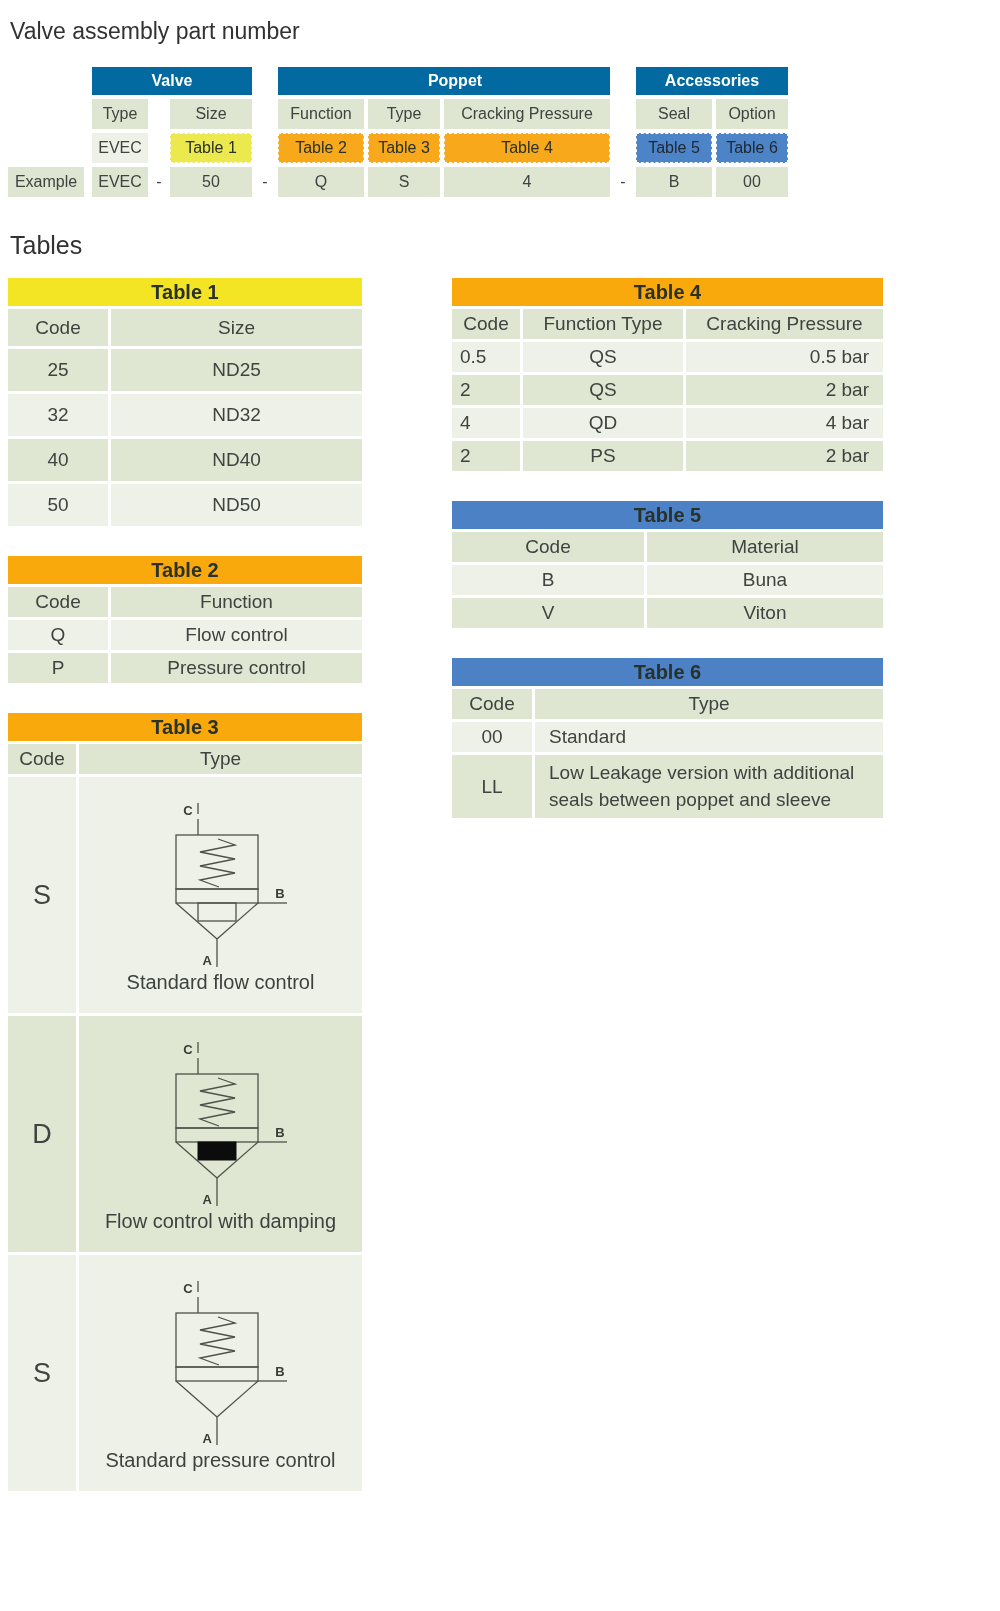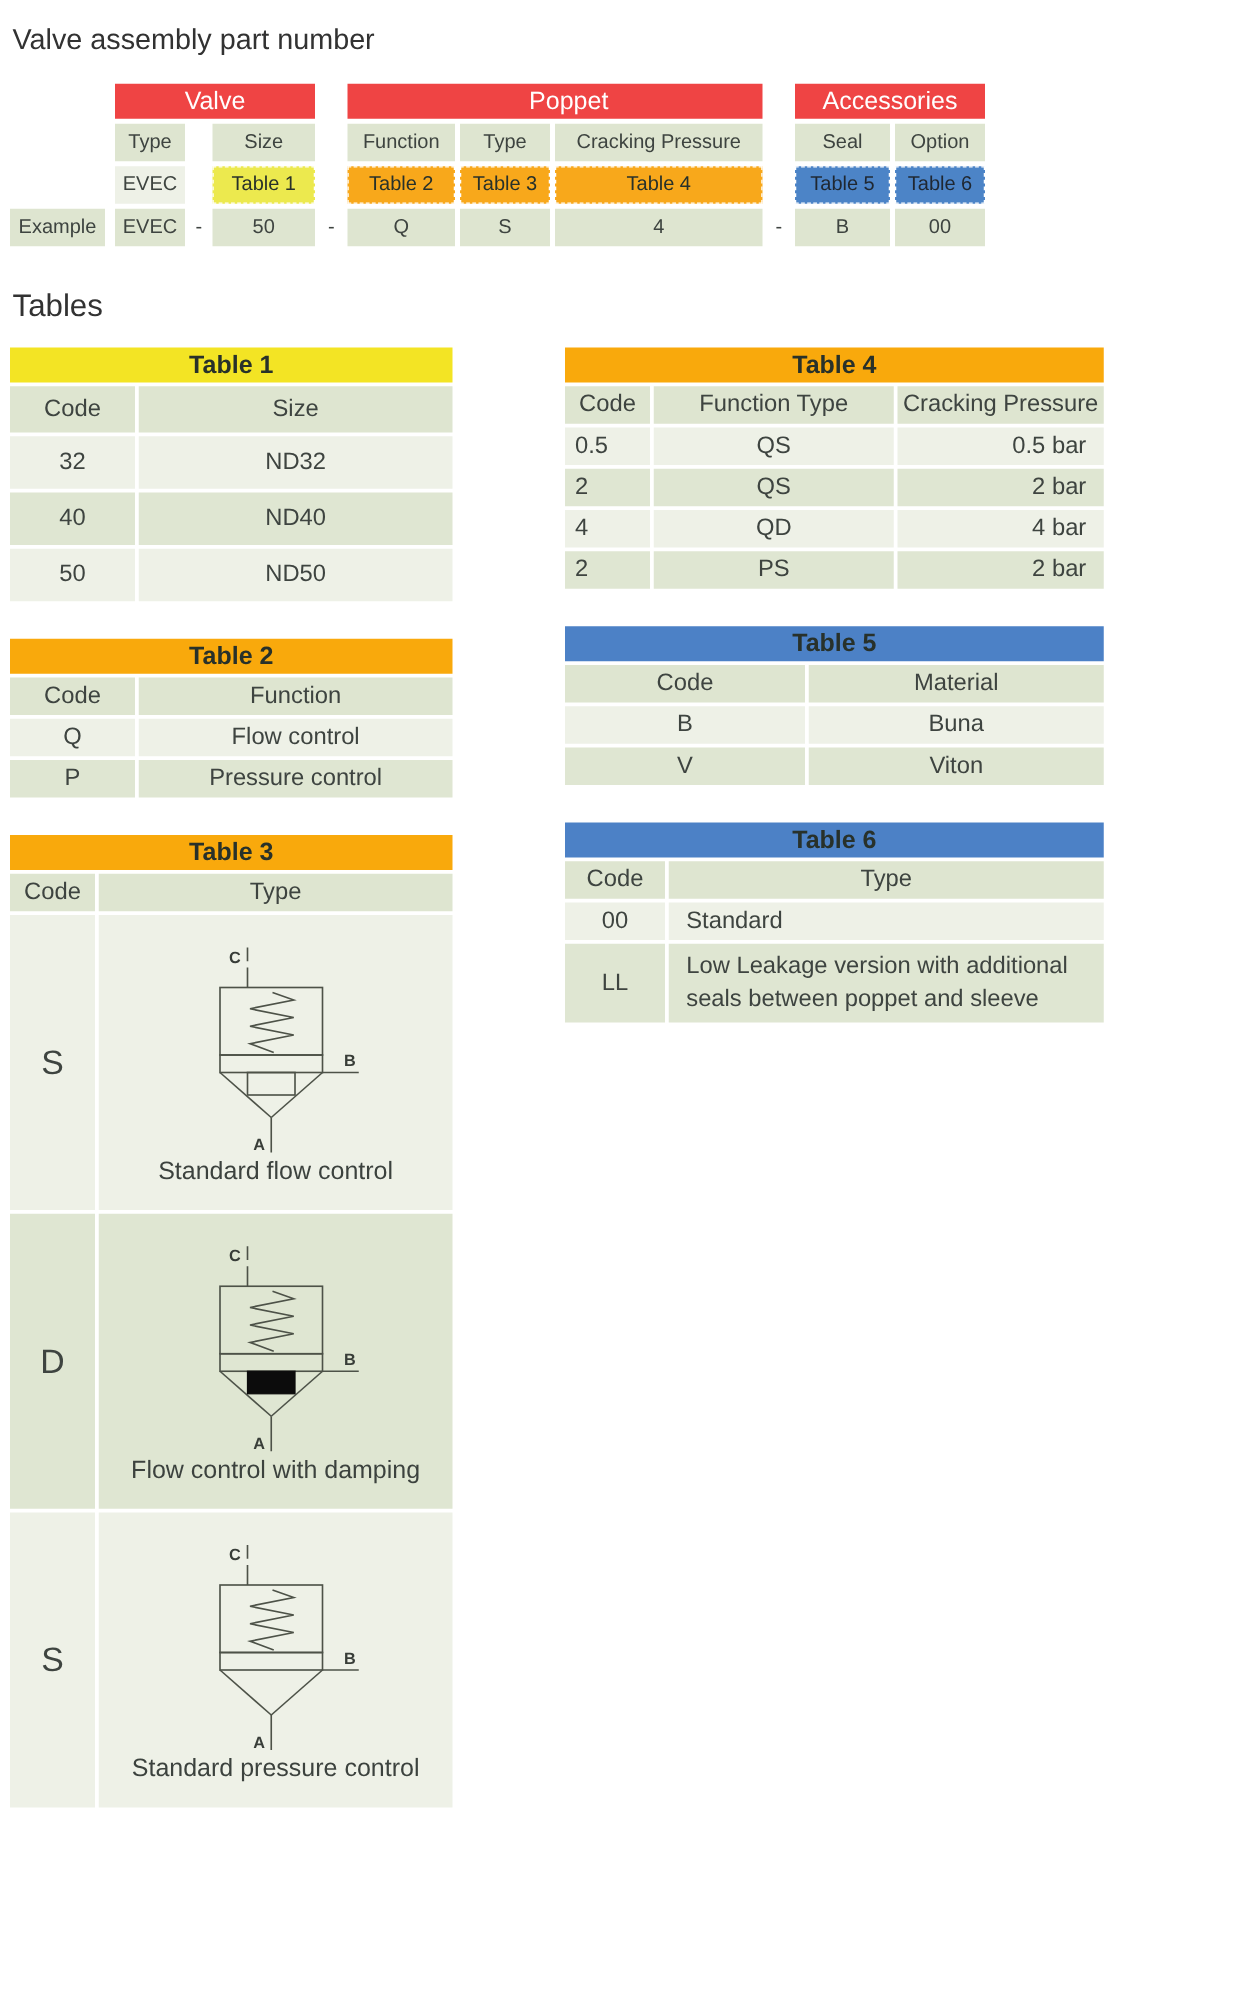--- a/index.html
+++ b/index.html
@@ -15,21 +15,21 @@
 
   
   .pn-grid{
     display:grid;
     grid-template-columns:76px 8px 56px 22px 82px 26px 86px 4px 72px 4px 166px 26px 76px 4px 72px;
     grid-template-rows:28px 30px 30px 30px;
     row-gap:4px;
     font-size:16px;
   }
   .pn-grid .cell{display:flex;align-items:center;justify-content:center;}
-  .g-head{background:#ef4444;color:#ffffff;font-weight:400;font-size:20px;}
+  .g-head{background:#0369a1;color:#ffffff;font-weight:700;font-size:16px;}
   .lbl{background:#dee5d0;color:#3e4440;}
   .pn-light{background:#eef1e7;color:#3e4440;}
   .ref-yellow{background:#ece94e;color:#28312a;border:1px dashed #ffffff;box-sizing:border-box;}
   .ref-orange{background:#f8a81b;color:#28312a;border:1px dashed #ffffff;box-sizing:border-box;}
   .ref-blue{background:#4c84c7;color:#1f2731;border:1px dashed #ffffff;box-sizing:border-box;}
   .pn-dash{color:#3e4440;background:transparent;}
 
   
   .tables-wrap{display:flex;gap:90px;align-items:flex-start;}
   .col-left{width:354px;flex:0 0 354px;}
@@ -48,21 +48,21 @@
     font-size:19px;color:#3e4440;min-height:30px;box-sizing:border-box;
   }
   .tbl-head .tc{background:#dee5d0;}
   .row-a .tc{background:#eef1e7;}
   .row-b .tc{background:#dfe6d2;}
 
   
   .t1 .c0,.t2 .c0{width:100px;} .t1 .c1,.t2 .c1{flex:1;}
   .t1 .tc{min-height:42px;} .t1 .tbl-head .tc{min-height:37px;}
   .t4 .c0{width:68px;justify-content:flex-start;padding-left:8px;}
-  .t4 .c1{width:192px;}
+  .t4 .c1{width:160px;}
   .t4 .c2{flex:1;justify-content:flex-end;padding-right:14px;}
   .t4 .tbl-head .c0{justify-content:center;padding-left:0;}
   .t4 .tbl-head .c2{justify-content:center;padding-right:0;}
   .t5 .c0{width:192px;} .t5 .c1{flex:1;}
   .t7 .c0{width:80px;} .t7 .c1{flex:1;justify-content:flex-start;padding-left:14px;text-align:left;line-height:1.4;}
   .t7 .tbl-head .c1{justify-content:center;padding-left:0;}
   .t7 .row-ll .tc{padding-top:5px;padding-bottom:5px;}
 
   
   .t3 .c0{width:68px;} .t3 .c1{flex:1;}
@@ -115,20 +115,24 @@
   <div class="h-tables">Tables</div>
 
   <div class="tables-wrap">
     <div class="col-left" id="col-left">
         <div class="tbl t1">
           <div class="tbl-title th-yellow">Table 1</div>
           <div class="tbl-row tbl-head">
             <div class="tc c0">Code</div>
             <div class="tc c1">Size</div>
           </div>
+          <div class="tbl-row row-b">
+            <div class="tc c0">25</div>
+            <div class="tc c1">ND25</div>
+          </div>
           <div class="tbl-row row-a">
             <div class="tc c0">32</div>
             <div class="tc c1">ND32</div>
           </div>
           <div class="tbl-row row-b">
             <div class="tc c0">40</div>
             <div class="tc c1">ND40</div>
           </div>
           <div class="tbl-row row-a">
             <div class="tc c0">50</div>

